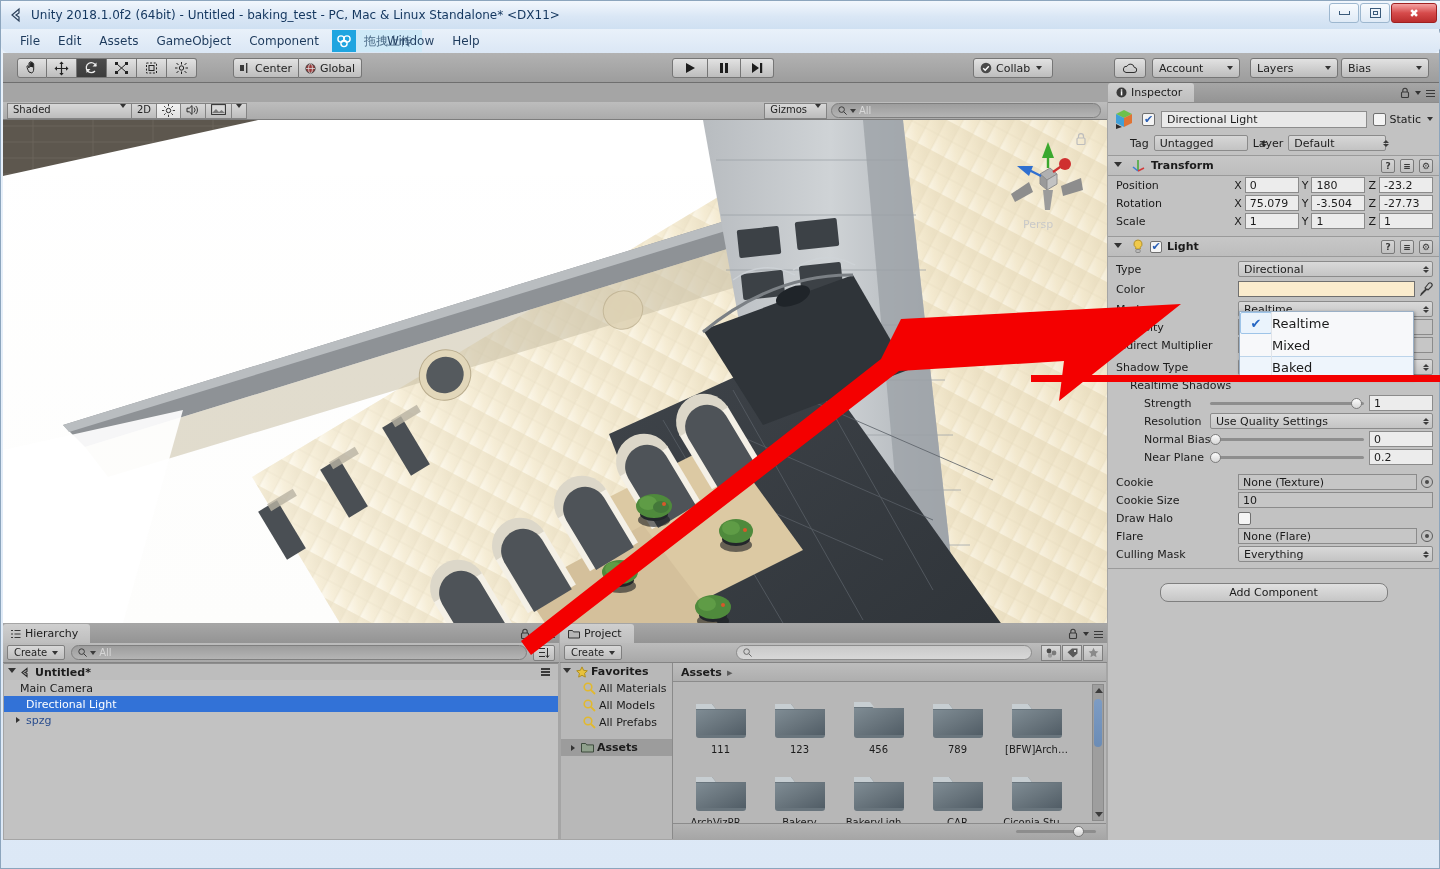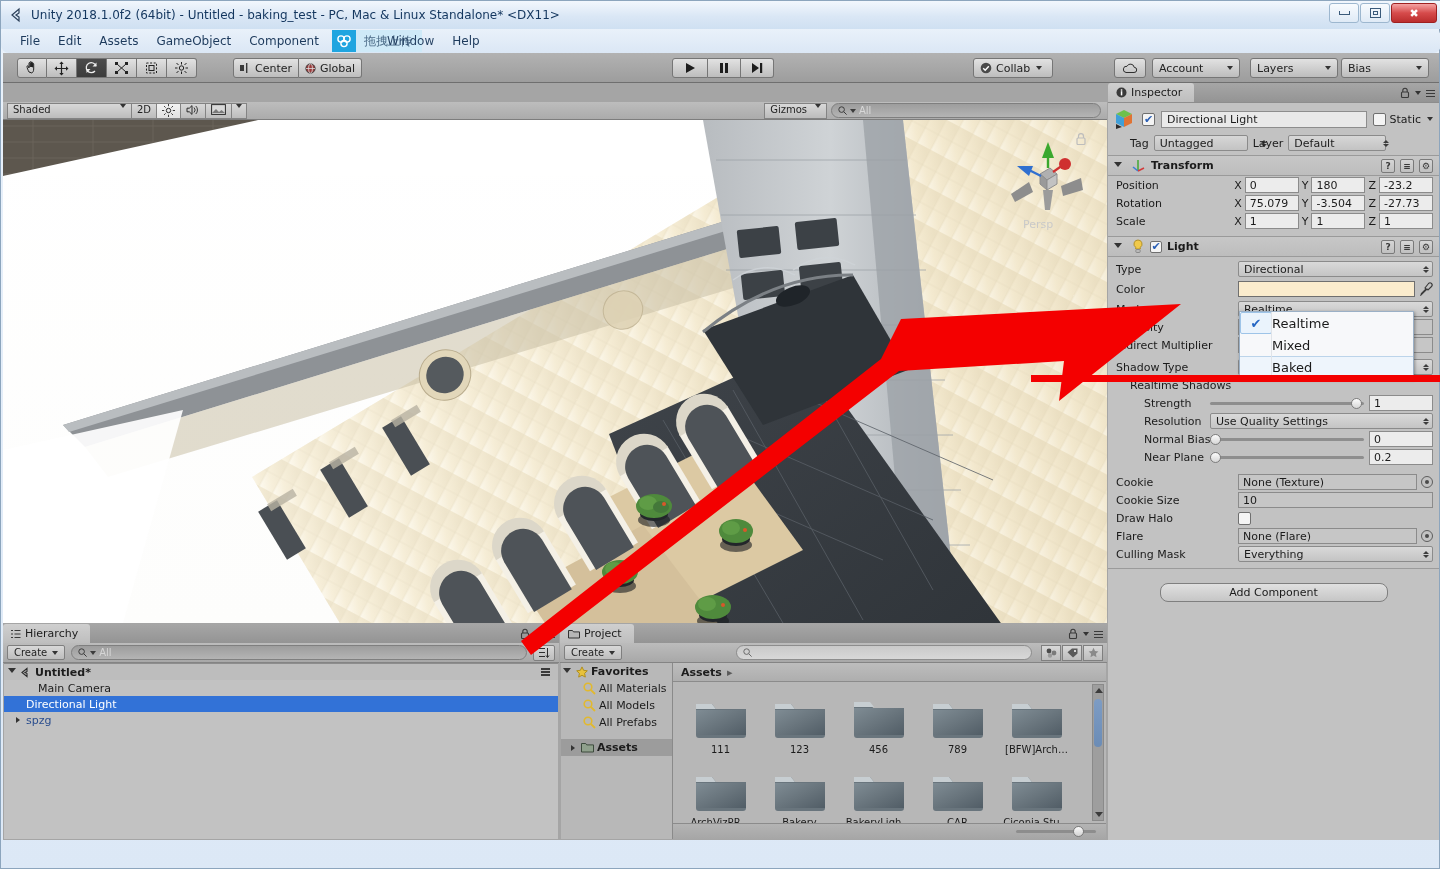--- a/index.html
+++ b/index.html
@@ -761,21 +761,21 @@
           <svg width="11" height="11" viewBox="0 0 11 11" style="margin-right:4px">
             <path d="M2 5.5L7 1.5v3L5 5.5 7 6.5v3z" fill="none" stroke="#2a2a2a" stroke-width="1.1"></path>
           </svg>
           <span>Untitled*</span>
           <span class="hamburger" style="margin-left:auto;margin-right:8px">
               <i></i>
               <i></i>
               <i></i>
             </span>
         </div>
-        <div class="hrow" style="padding-left:34px">
+        <div class="hrow" style="padding-left:16px">
           <span>Main Camera</span>
         </div>
         <div class="hrow selected" style="padding-left:22px">
           <span>Directional Light</span>
         </div>
         <div class="hrow" style="padding-left:12px">
           <span class="tri" style="margin-right:6px"></span>
           <span style="color:#2b4e8e">spzg</span>
         </div>
       </div>

